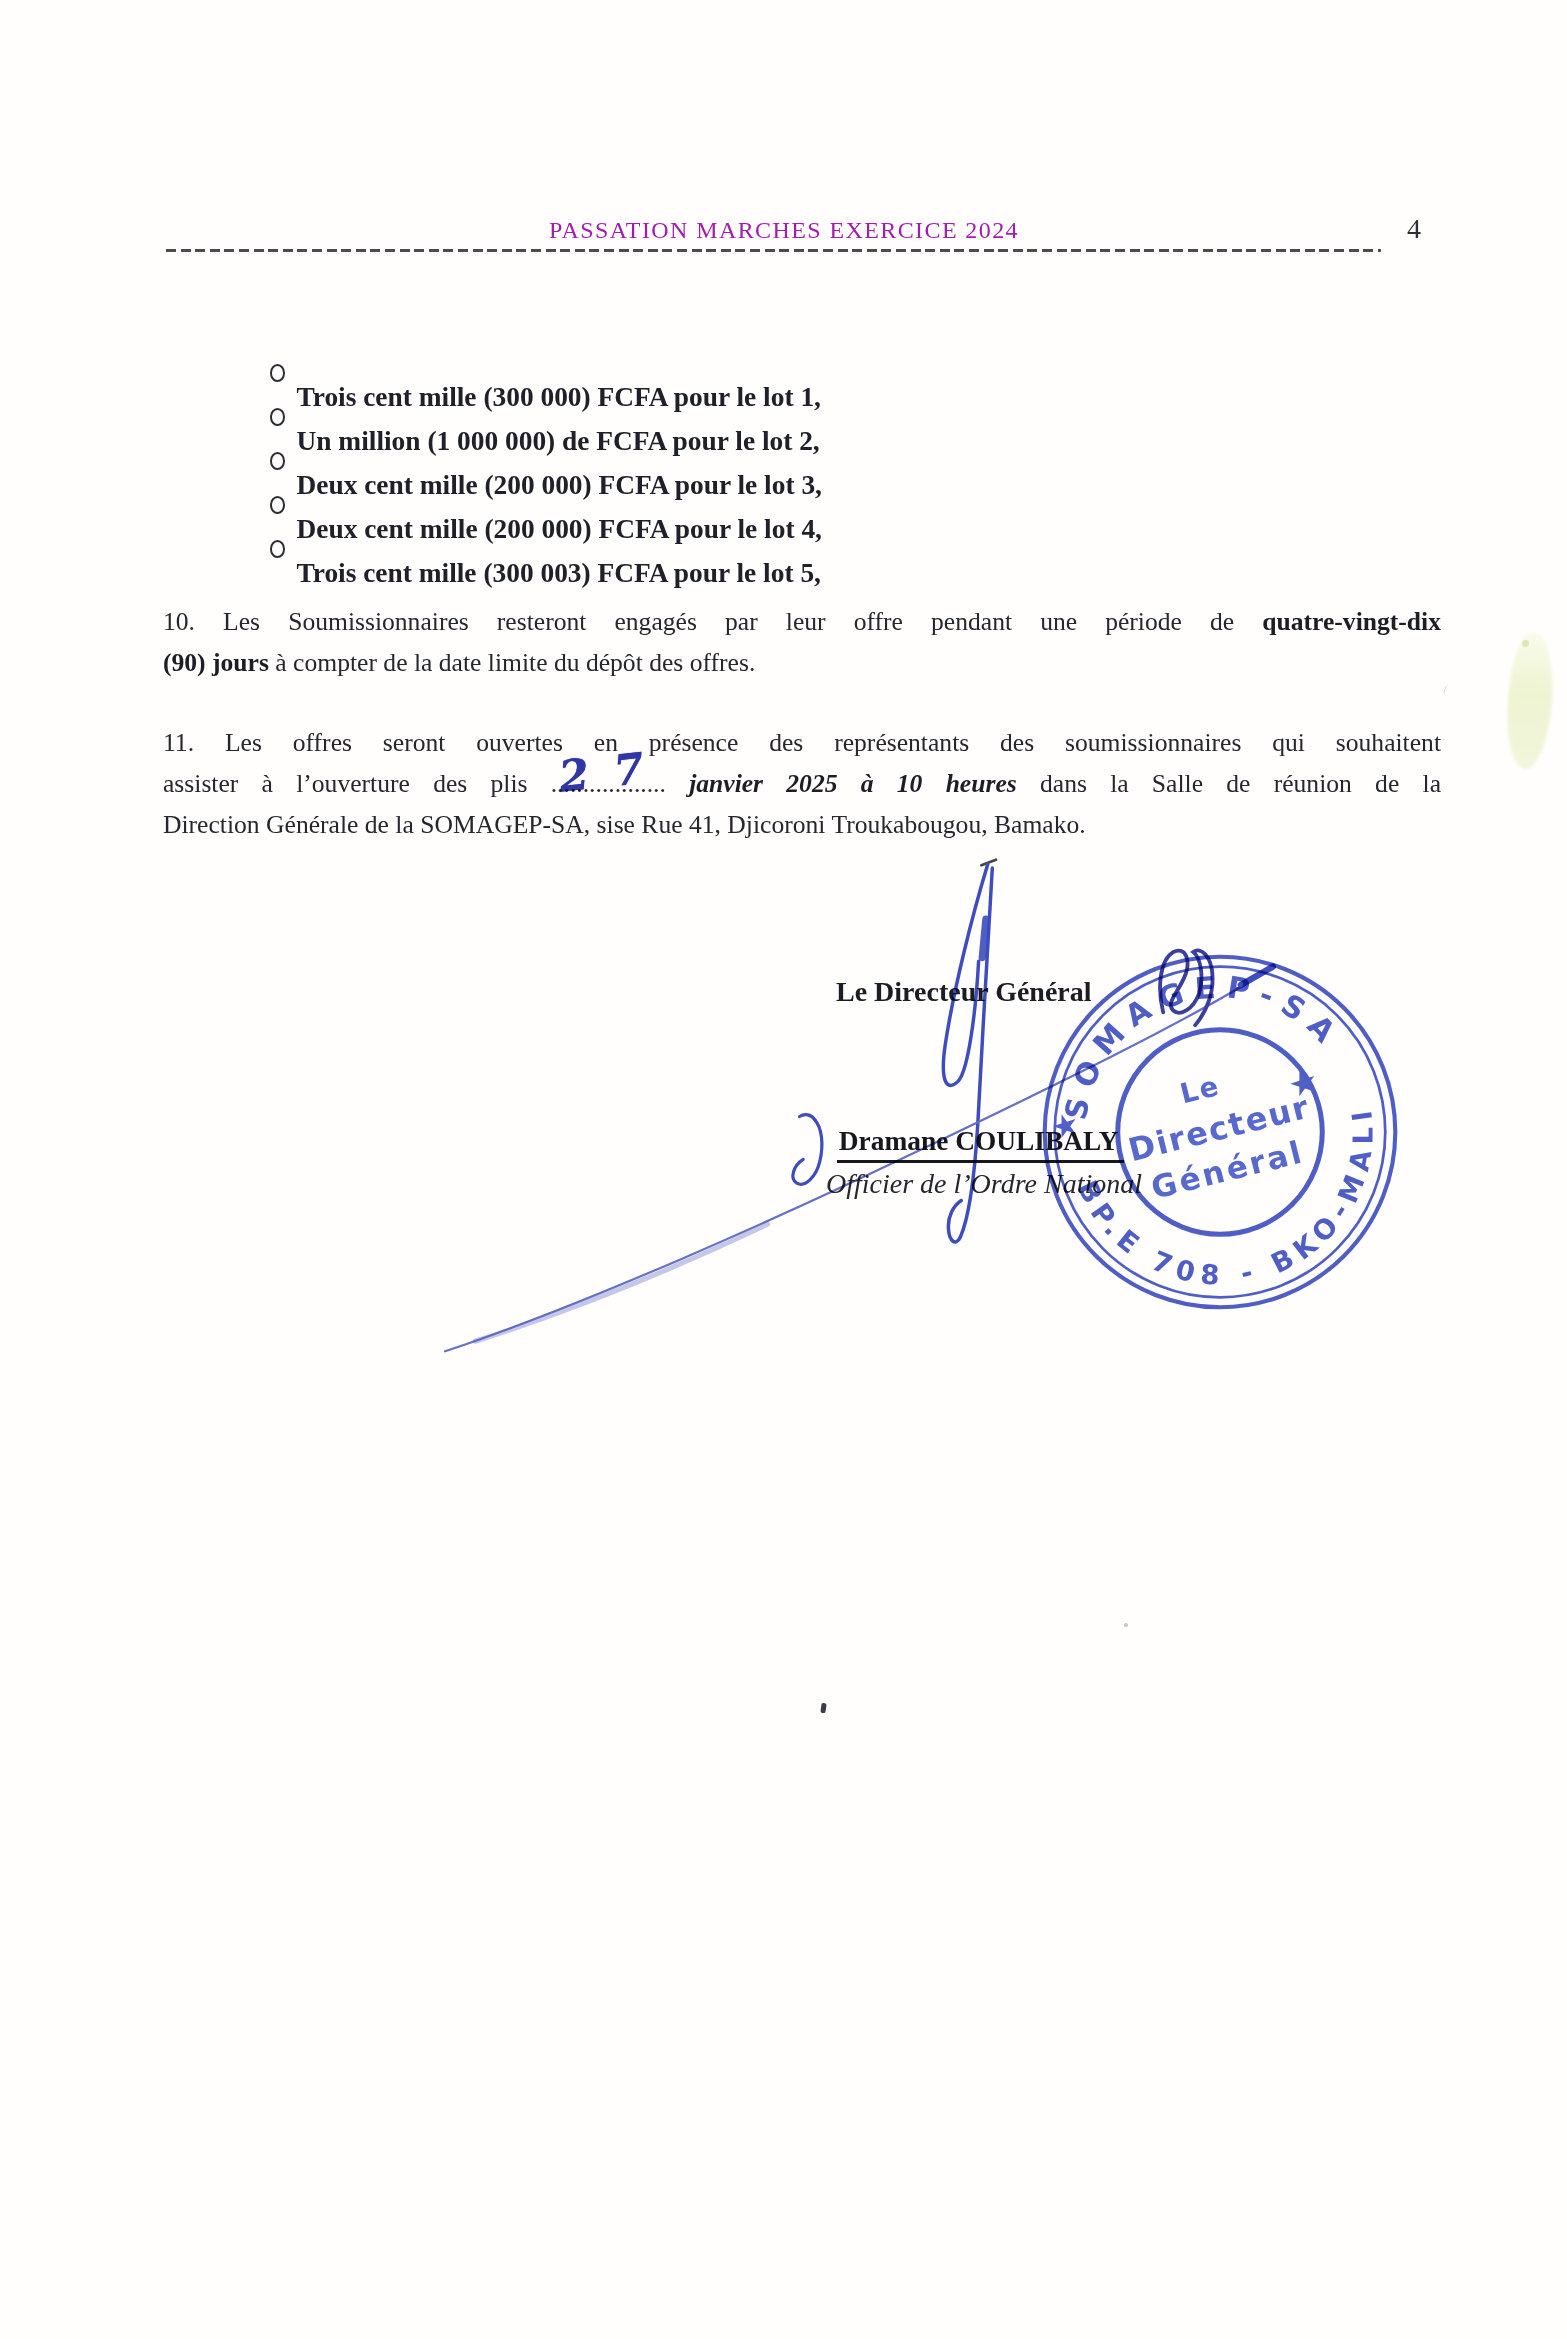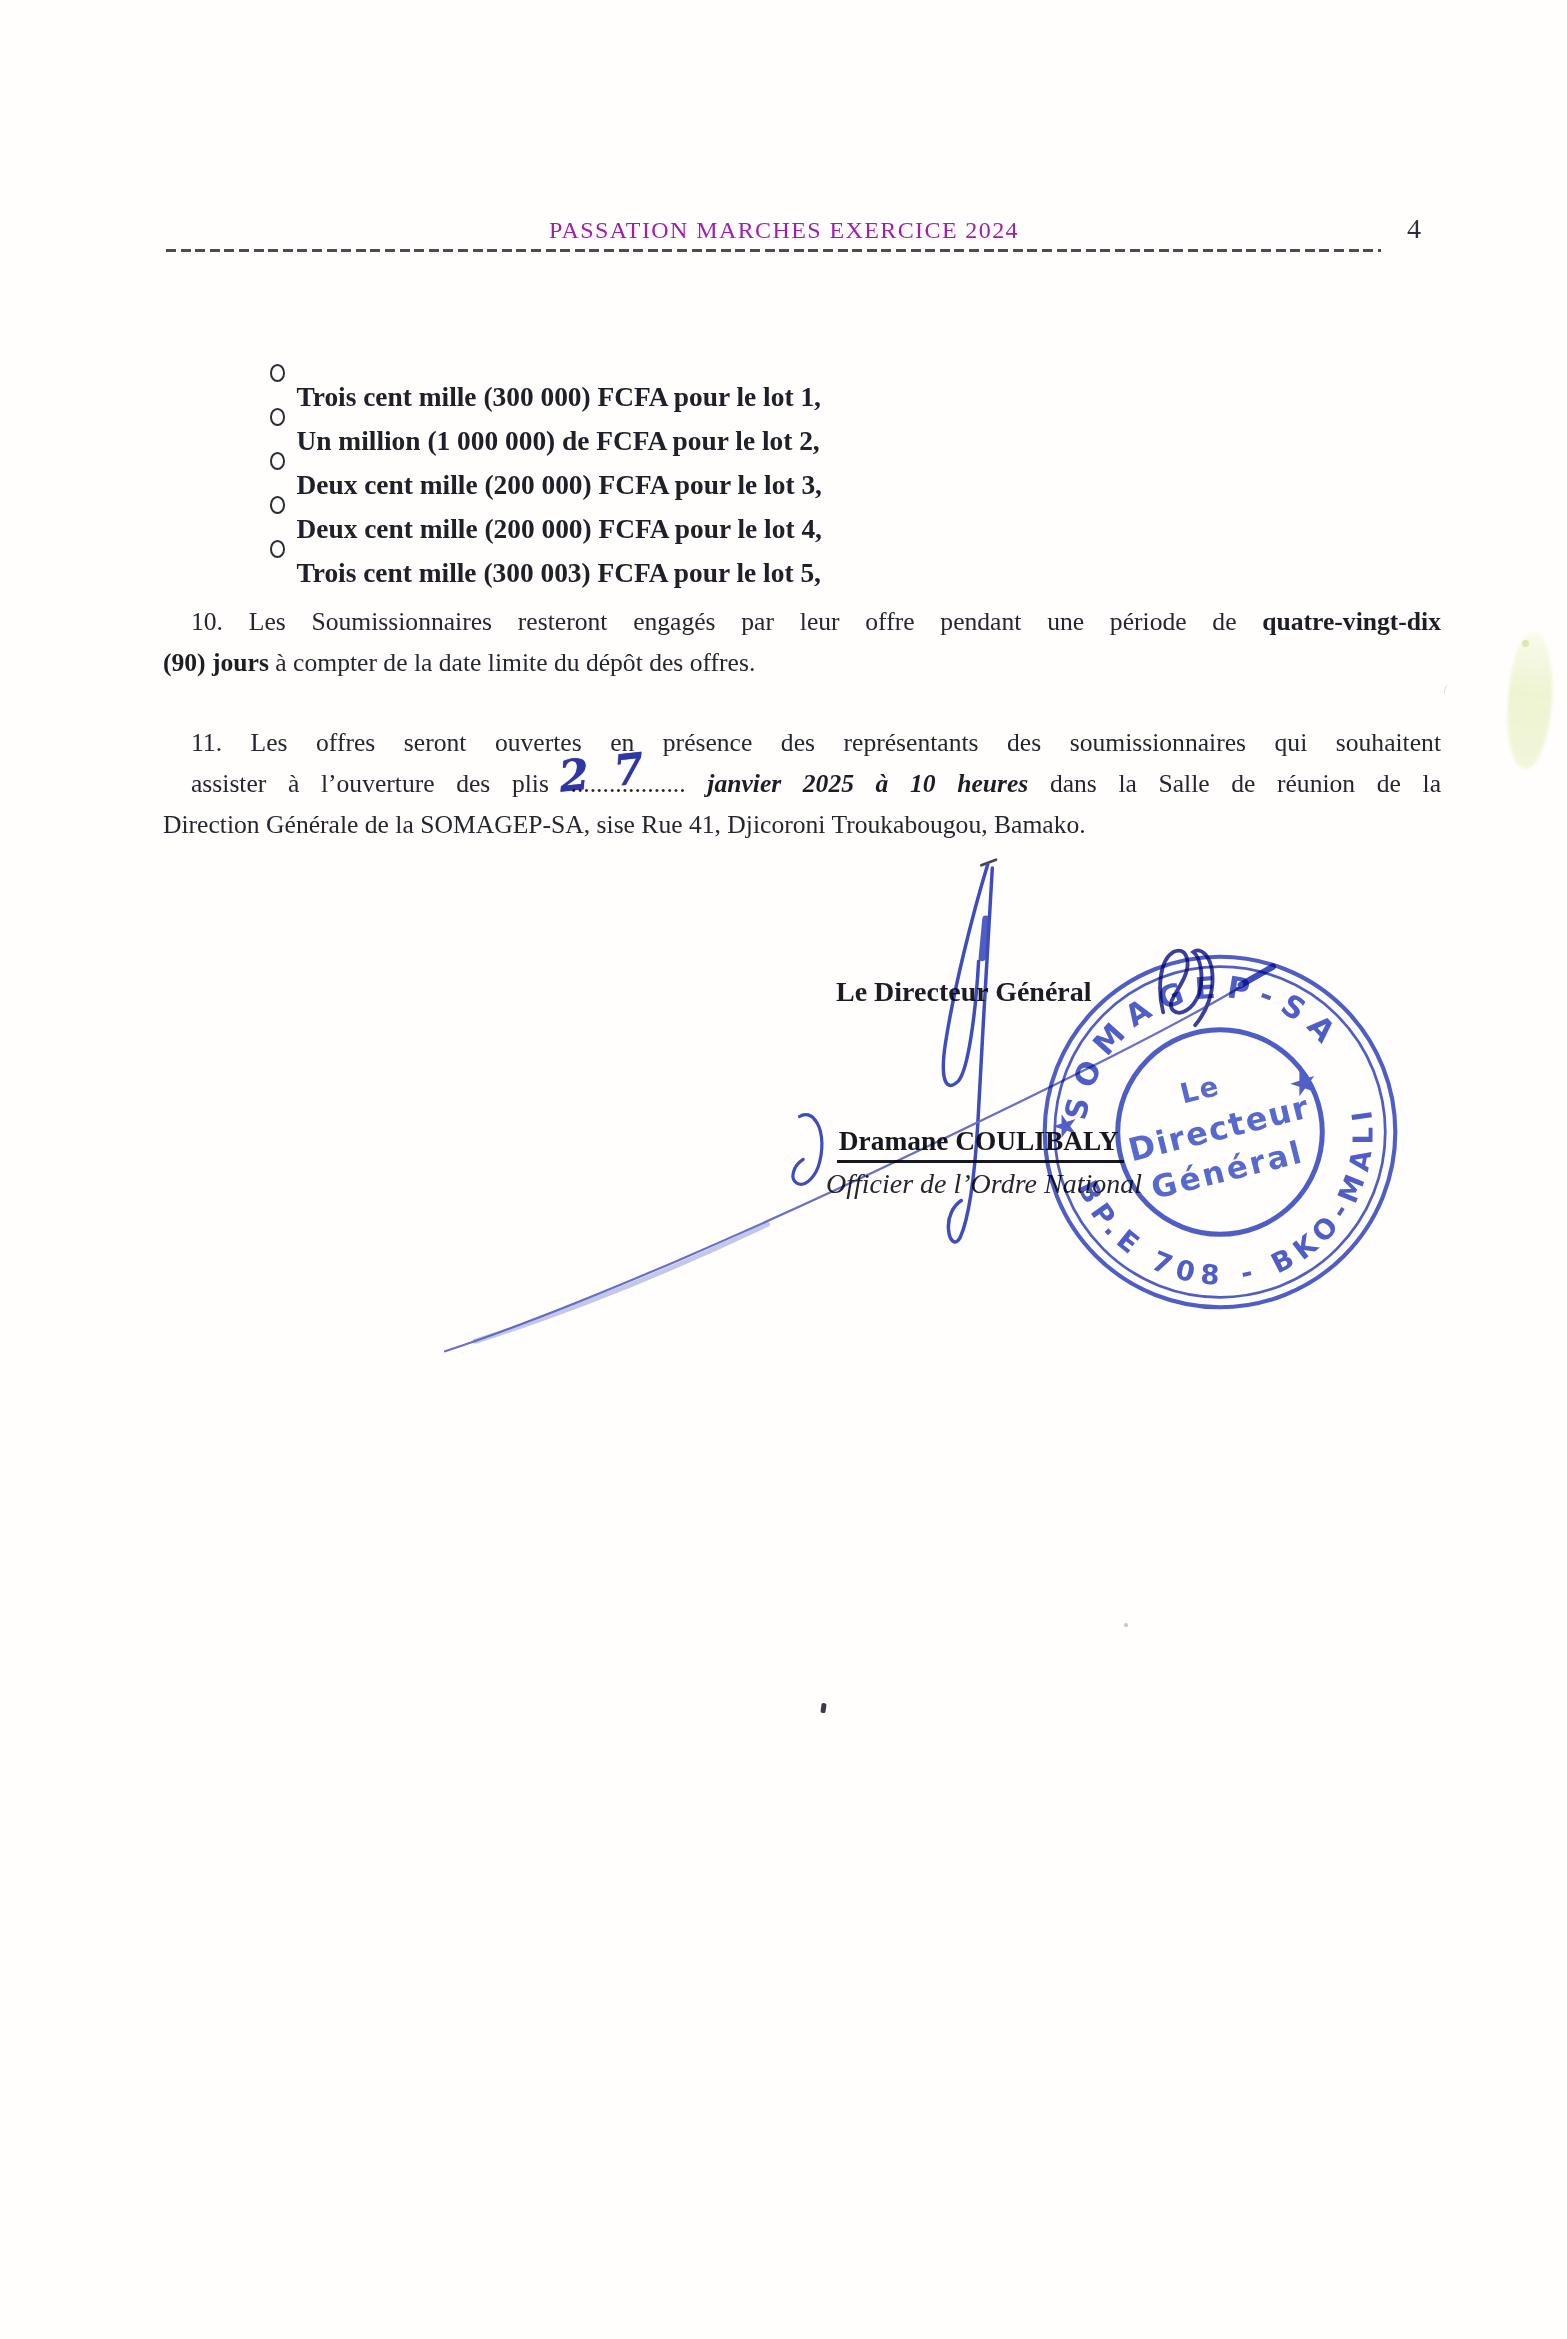--- a/index.html
+++ b/index.html
@@ -18,21 +18,21 @@
   .bitem{display:flex;align-items:flex-start;height:44px;flex-direction:column;}
   .bcirc{width:11px;height:13.7px;border:2.3px solid #2c2c35;border-radius:50%;
          margin-top:12px;flex:0 0 auto;}
   .btxt{margin-left:26.5px;font-size:27.4px;font-weight:bold;color:#20202a;white-space:nowrap;}
 
   
   .para{position:absolute;left:163px;width:1278px;font-size:25.6px;line-height:41px;color:#26262e;}
   .p10{top:601px;}
   .p11{top:722px;}
   .line{display:block;}
-  .line.j{text-align:justify;text-align-last:justify;margin-left:28px;}
+  .line.j{text-align:justify;text-align-last:justify;}
   .b{font-weight:bold;color:#1d1d26;}
   .bi{font-weight:bold;font-style:italic;color:#1d1d26;}
 
   
   .hand-day{position:absolute;left:559px;top:746px;font-family:"DejaVu Serif",serif;
             font-style:italic;font-weight:600;font-size:43px;color:#3036a5;
             letter-spacing:25px;transform:rotate(-6deg);mix-blend-mode:multiply;
             text-shadow:0 0 0.9px #3036a5;}
 
   

